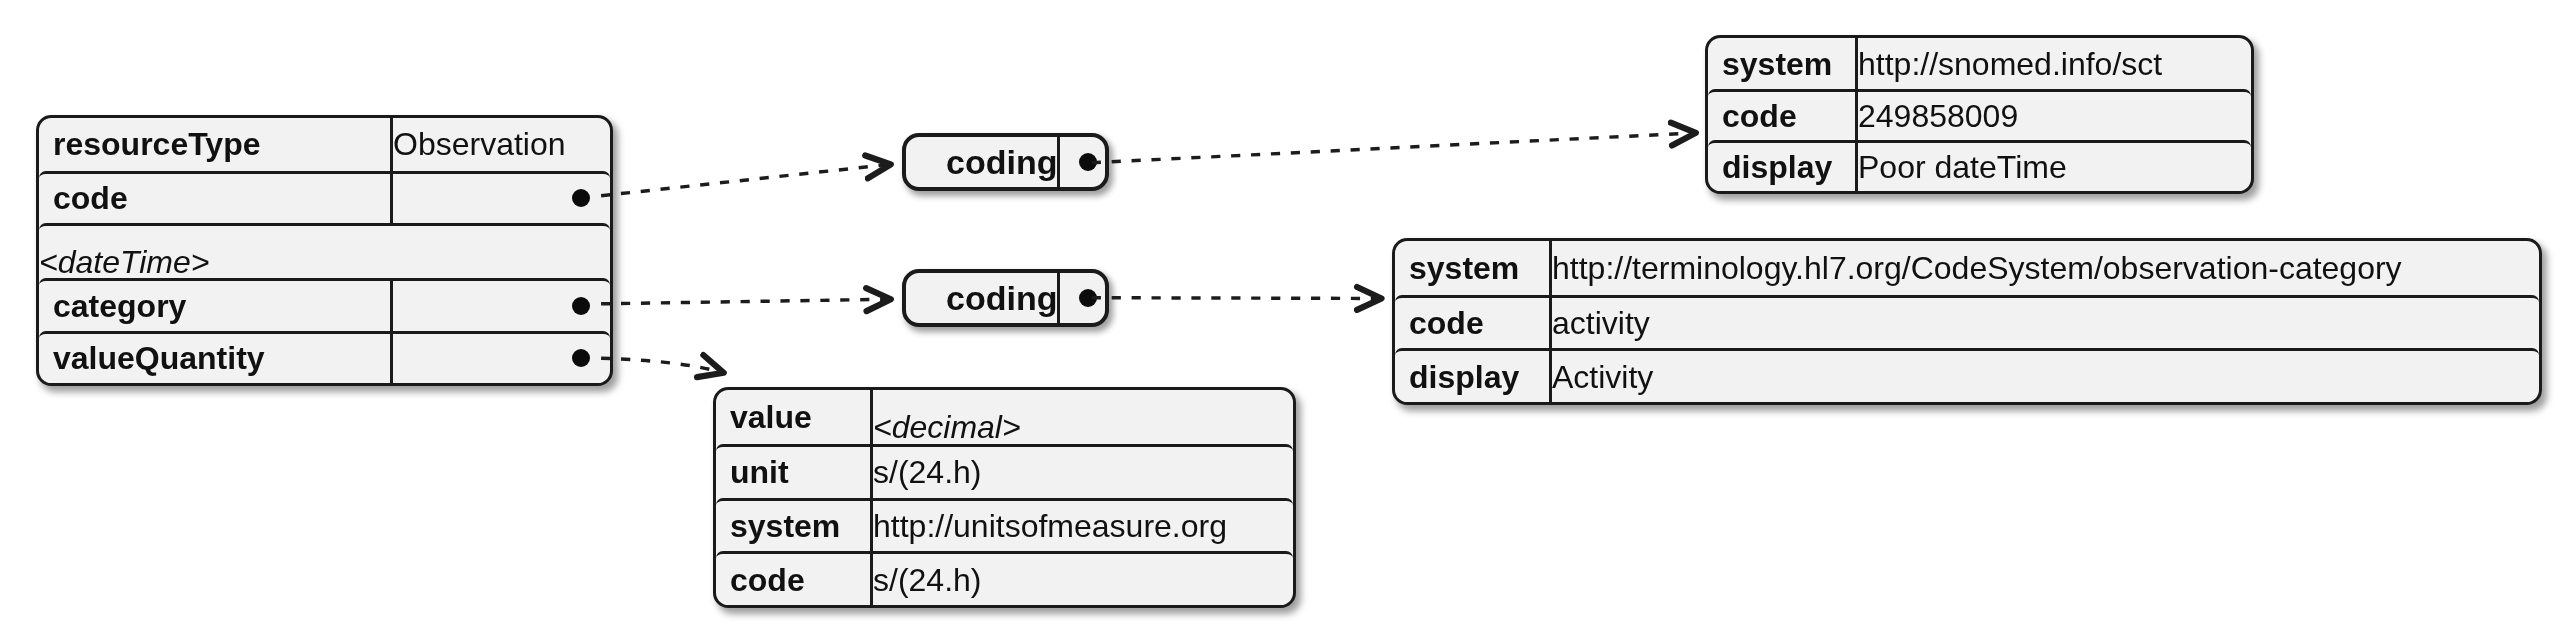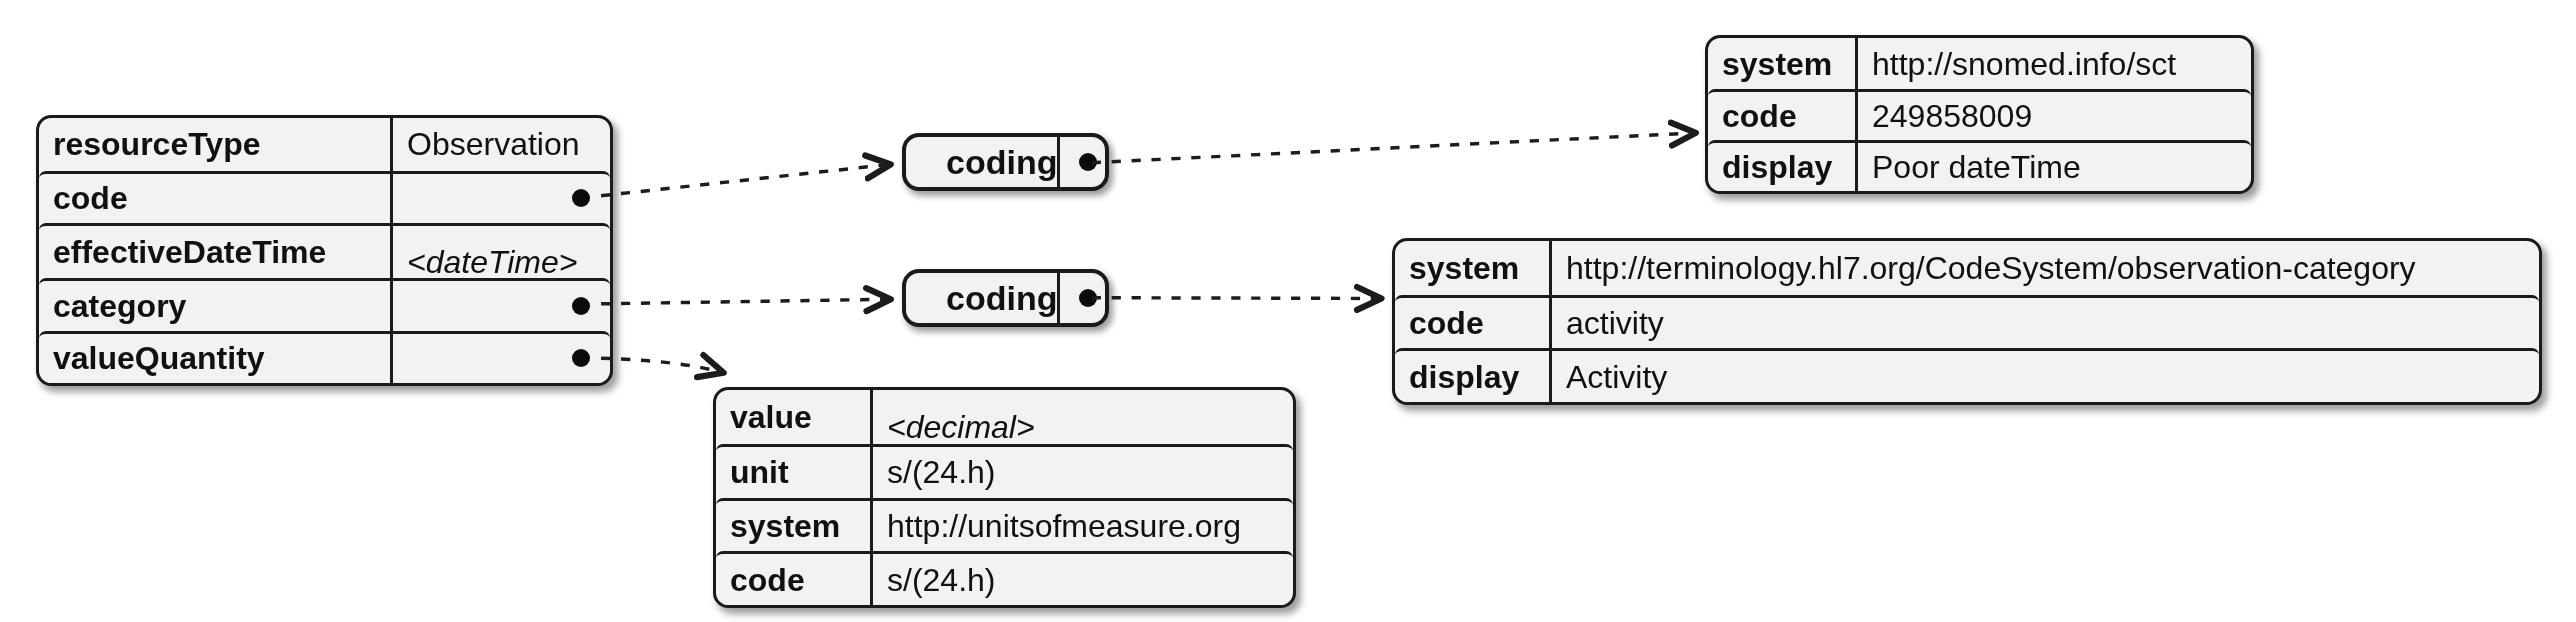--- a/index.html
+++ b/index.html
@@ -44,21 +44,20 @@
     line-height: 1;
     white-space: nowrap;
     overflow: hidden;
   }
   .cell.key {
     font-weight: bold;
     padding-left: 14px;
     border-right: 3.1px solid #1a1a1a;
   }
   .cell.val {
-    padding-left: 14px;
     padding-right: 7.7px;
   }
   .cell.val.placeholder { font-style: italic; margin-top: 20px; }
   .cell.val.dotcell { justify-content: flex-end; padding-right: 20px; }
   .dot {
     width: 18.4px;
     height: 18.4px;
     border-radius: 50%;
     background: #0b0b0b;
     flex: 0 0 auto;
@@ -109,21 +108,20 @@
       <div class="cell key">resourceType</div>
       <div class="cell val">Observation</div>
     </div>
     <div class="row">
       <div class="cell key">code</div>
       <div class="cell val dotcell">
           <span class="dot"></span>
         </div>
     </div>
     <div class="row">
-      <div class="cell key">effectiveDateTime</div>
       <div class="cell val placeholder">&lt;dateTime&gt;</div>
     </div>
     <div class="row">
       <div class="cell key">category</div>
       <div class="cell val dotcell">
           <span class="dot"></span>
         </div>
     </div>
     <div class="row">
       <div class="cell key">valueQuantity</div>

